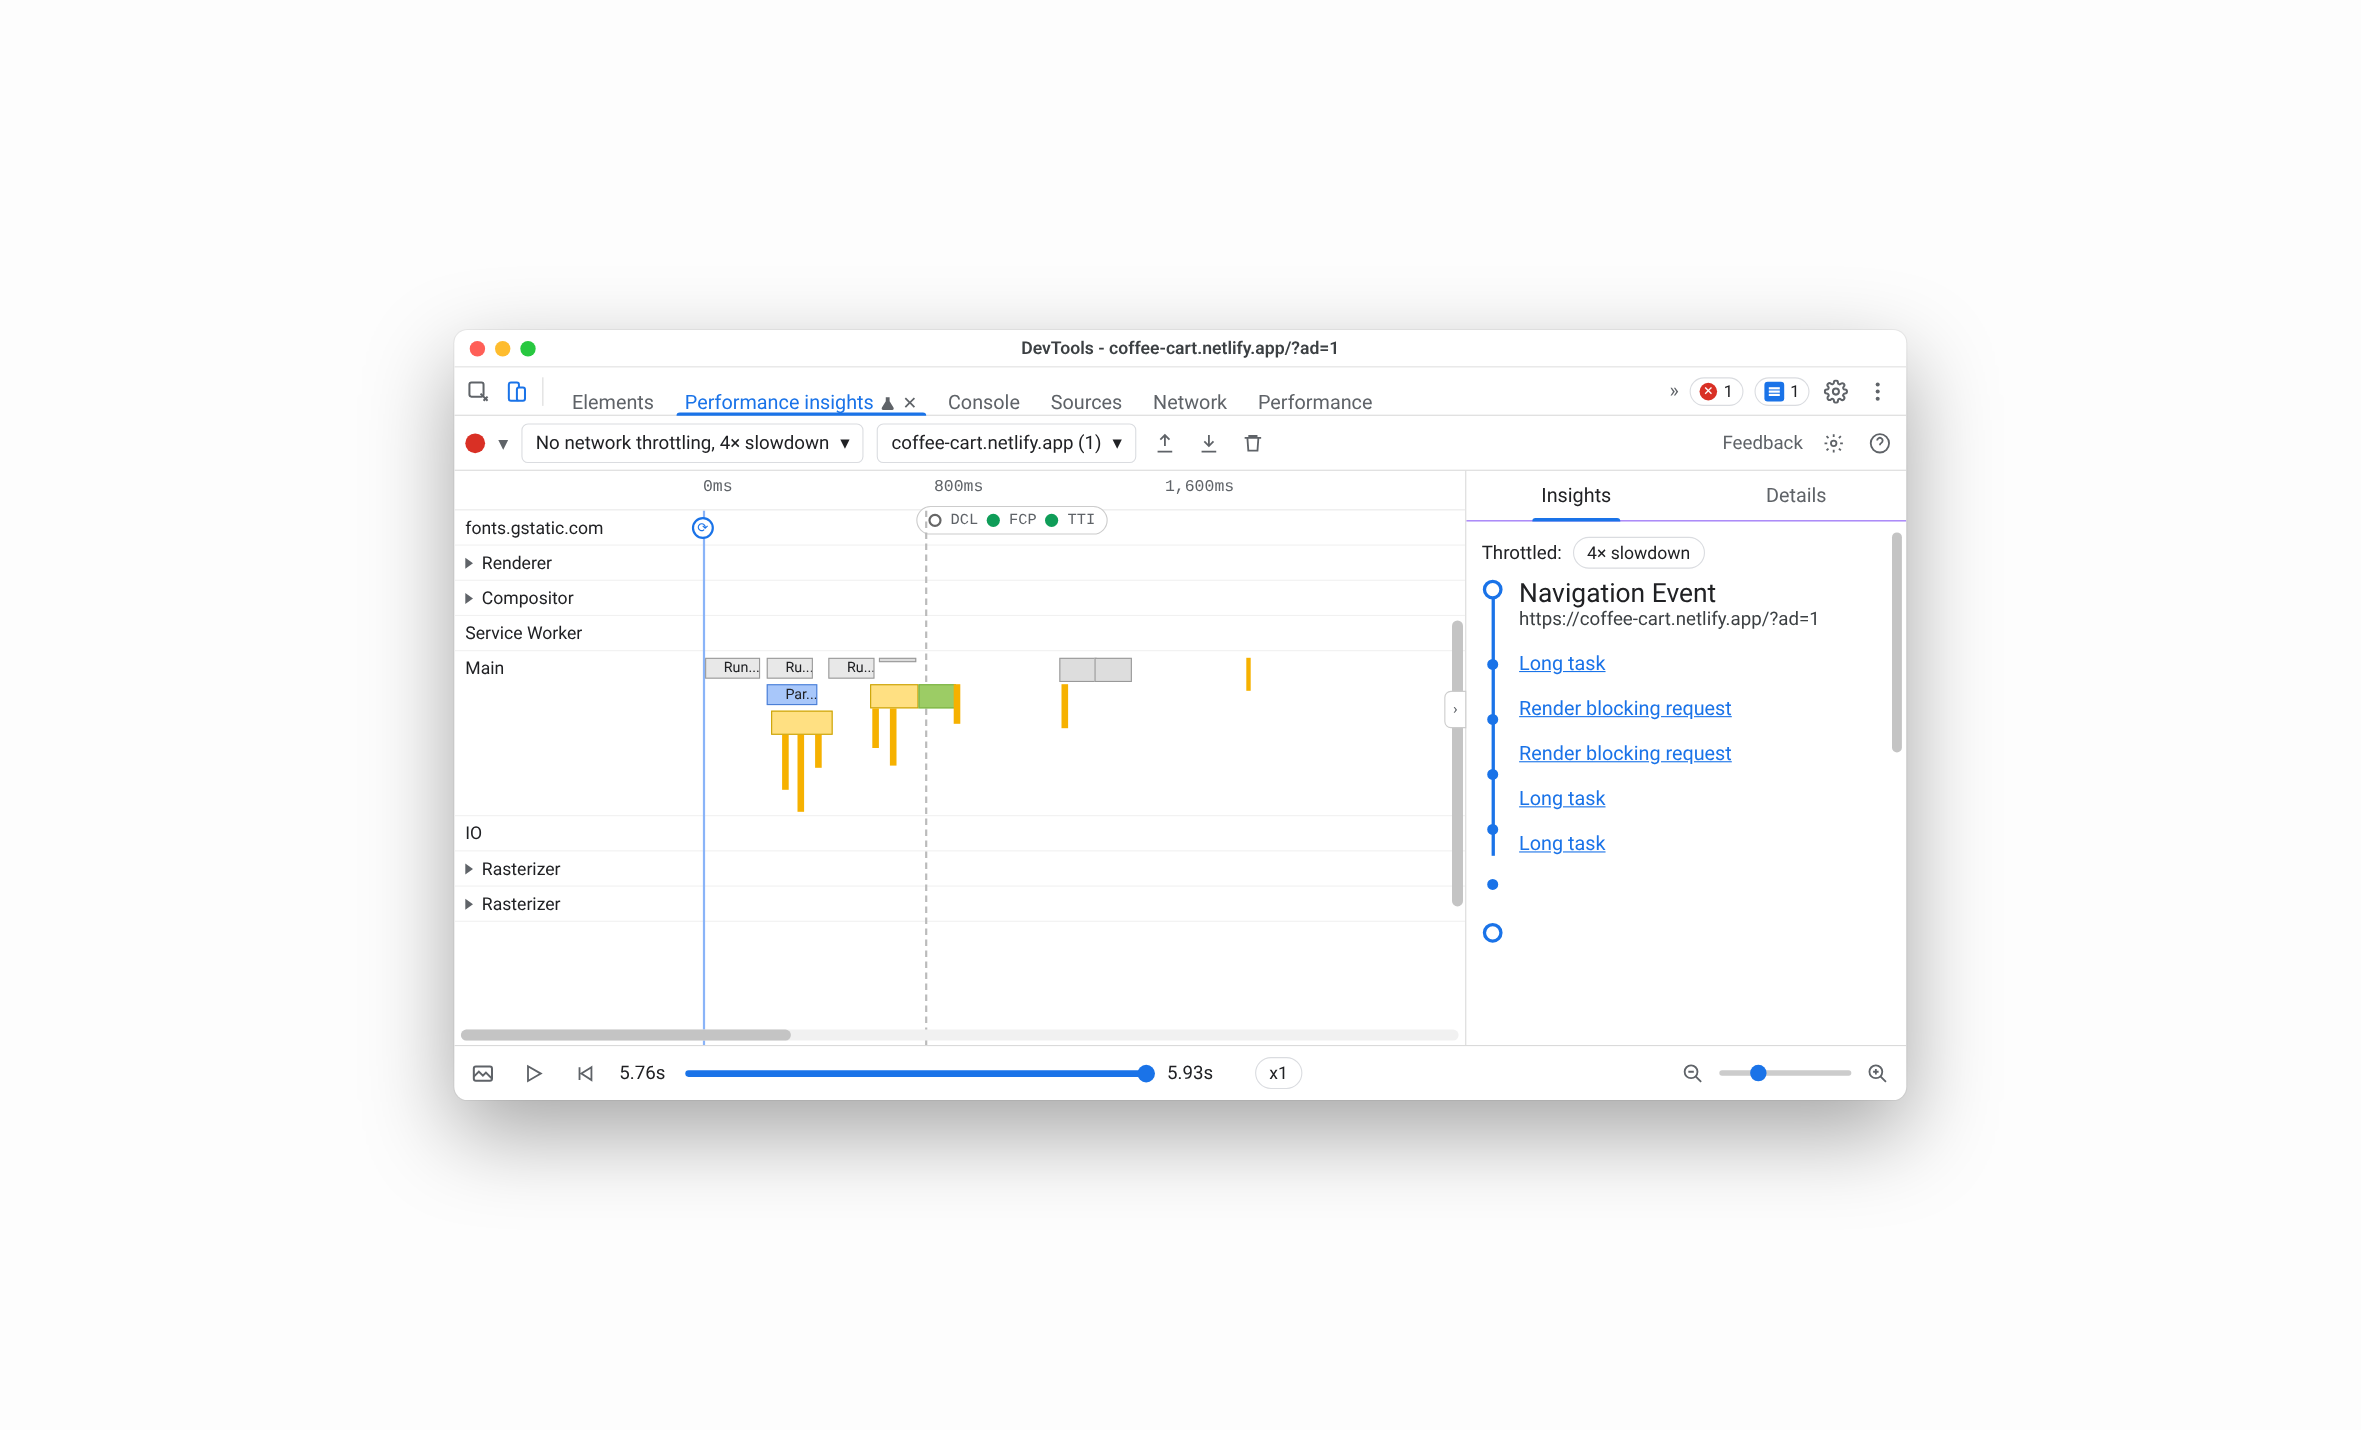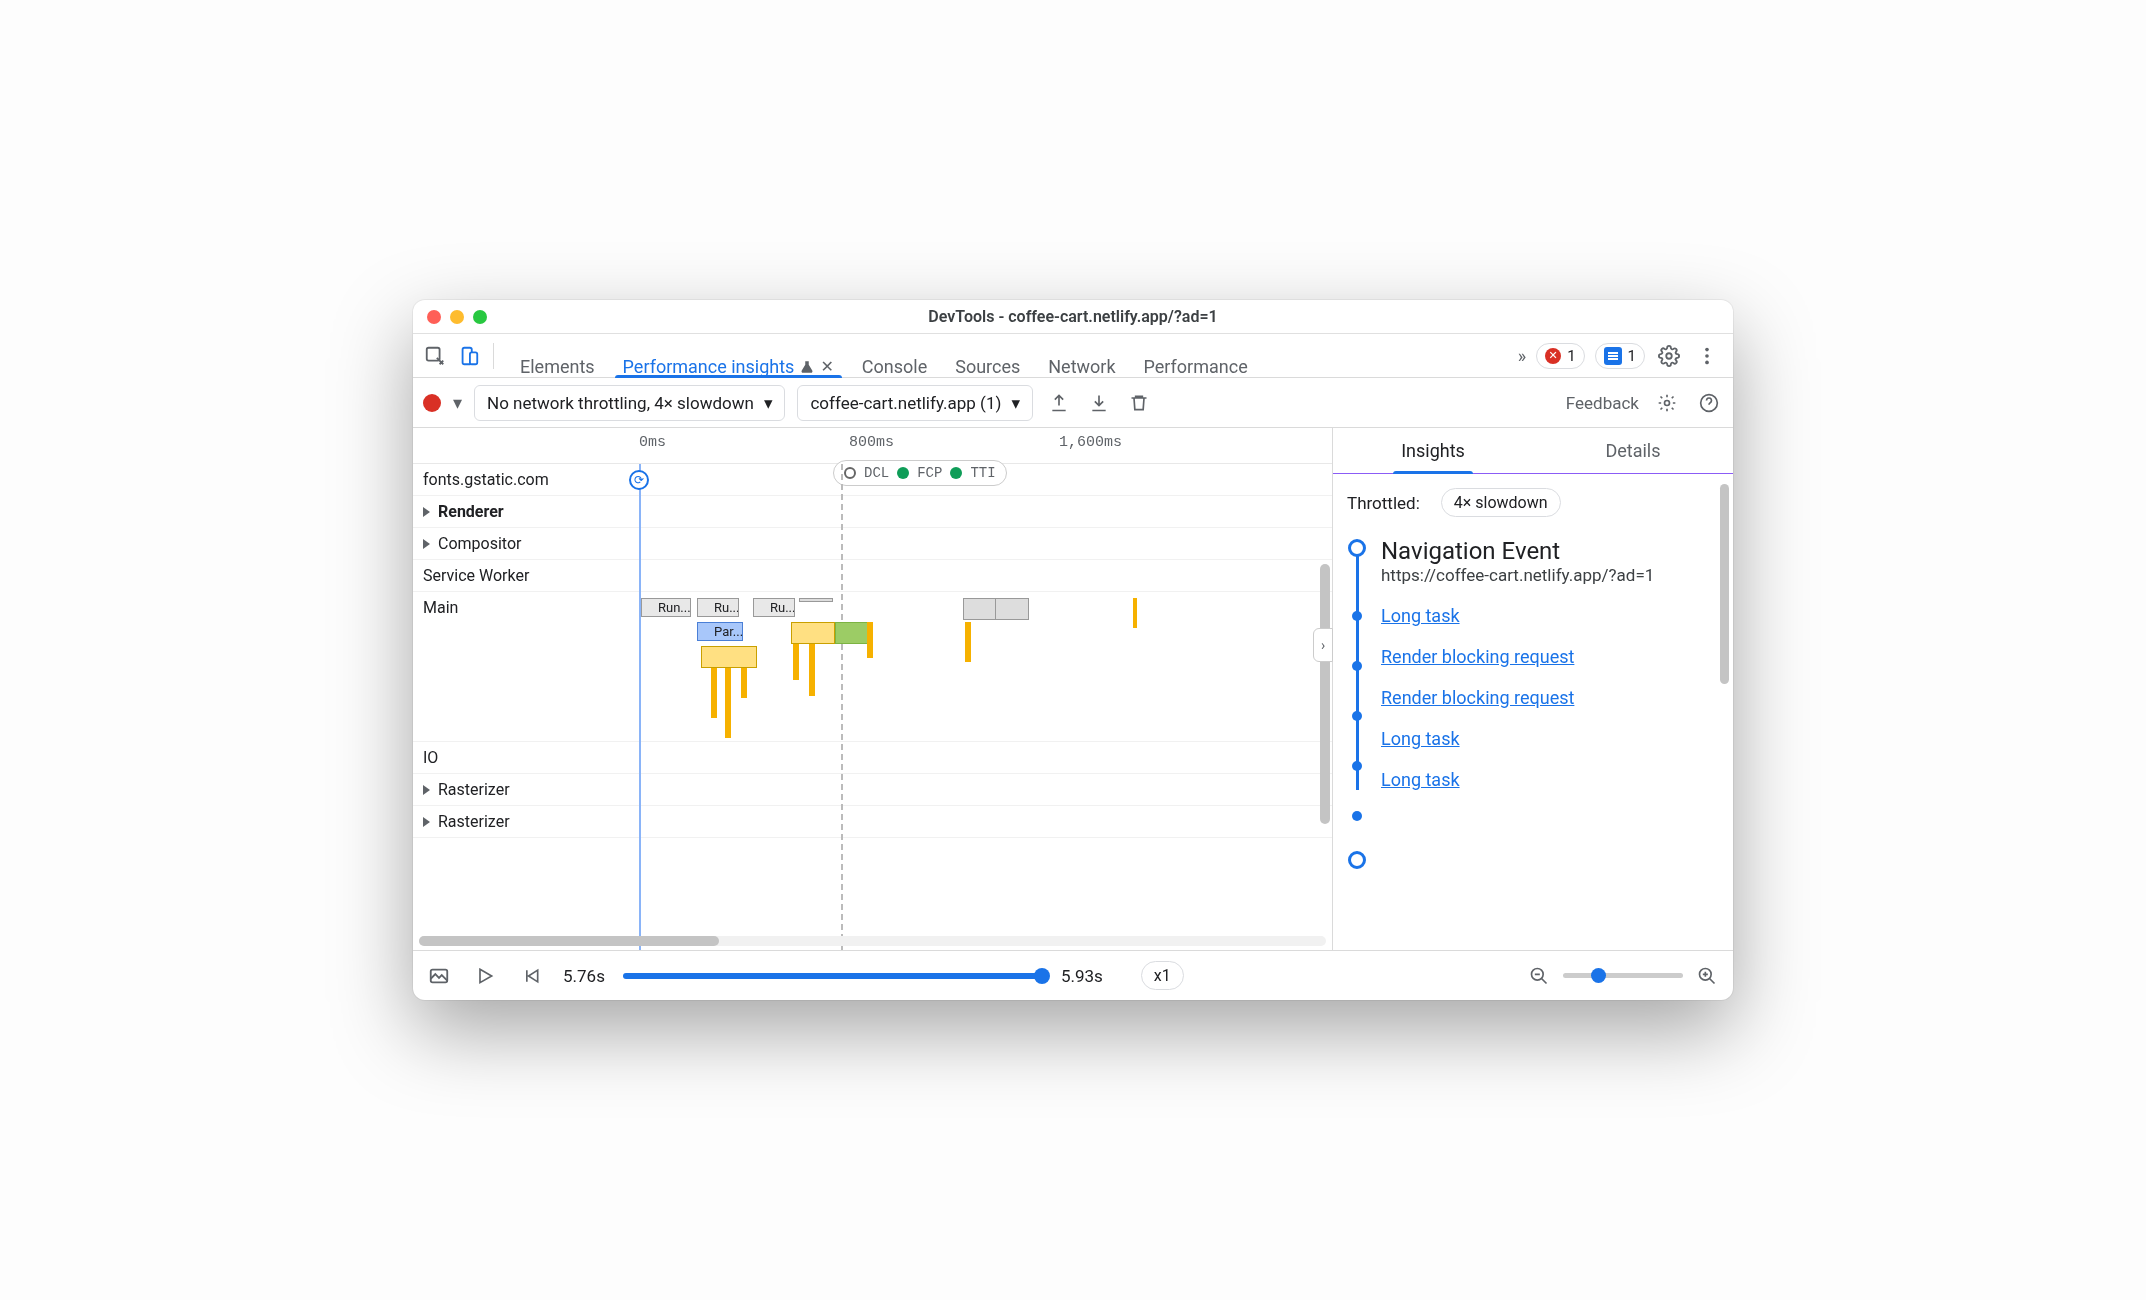--- a/index.html
+++ b/index.html
@@ -63,41 +63,41 @@
   
   .main { flex:1; display:flex; min-height:0; }
   .timeline-pane { flex:1; display:flex; flex-direction:column; min-width:0; border-right:1px solid #dadada; position:relative;}
   .ruler { height:36px; border-bottom:1px solid #e8e8e8; position:relative; font-size:15px; color:#5f6368;font-family:Liberation Mono, monospace;}
   .ruler .tick{position:absolute;top:6px}
   .markers { position:absolute; top:32px; left:420px; display:flex; align-items:center; gap:8px; border:1px solid #ccc; border-radius:14px; height:26px; padding:0 10px; background:#fff; font-size:14px;}
   .markers .mdot{width:12px;height:12px;border-radius:50%}
   .markers .ring{width:12px;height:12px;border:2px solid #666;border-radius:50%}
   .tracks { flex:1; overflow:hidden; position:relative; }
   .track { display:flex; align-items:center; height:32px; border-bottom:1px solid #f1f1f1; font-size:16px;}
-  .track.header { font-weight:700;}
+  .track.header { font-weight:400;}
   .track .lbl { width:220px; padding-left:10px; display:flex; align-items:center; gap:4px;}
   .tri::before{content:"";display:inline-block;border-left:7px solid #5f6368;border-top:5px solid transparent;border-bottom:5px solid transparent;margin-right:4px}
   .lane { position:relative; flex:1; height:100%;}
   .box{position:absolute;border:1px solid #999;font-size:13px;padding:1px 16px;white-space:nowrap;overflow:hidden;background:#e8e8e8}
   .box.y{background:#ffe082;border-color:#c9a000}
   .box.blue{background:#a8c7fa;border-color:#4a7fd6}
   .bar{position:absolute;background:#f6b100;width:6px}
   .vline{position:absolute;top:0;bottom:0;width:0;border-left:2px solid #8ab4f8;}
   .vline.dash{border-left:2px dashed #bbb}
   .hscroll{position:absolute;left:6px;right:6px;bottom:4px;height:10px;border-radius:6px;background:#f1f1f1}
   .hscroll .thumb{position:absolute;left:0;width:300px;top:0;bottom:0;border-radius:6px;background:#c4c4c4}
   .expand-handle{position:absolute;right:-1px;top:200px;width:20px;height:34px;border:1px solid #ccc;border-radius:6px 0 0 6px;background:#fff;display:flex;align-items:center;justify-content:center;color:#5f6368;font-size:14px}
   
   .side { width:400px; display:flex; flex-direction:column; min-height:0;}
   .side-tabs { display:flex; border-bottom:1px solid #8b5cf6; }
   .side-tab { flex:1; text-align:center; padding:12px 0; font-size:18px; color:#5f6368; position:relative;}
   .side-tab.active{color:#202124}
   .side-tab.active::after{content:"";position:absolute;left:30%;right:30%;bottom:-1px;height:3px;background:#1a73e8;border-radius:3px 3px 0 0}
   .side-body{flex:1;overflow:auto;padding:14px 14px 0 14px;position:relative}
-  .throttle{display:flex;align-items:center;gap:21px;font-size:17px;margin-bottom:20px}
+  .throttle{display:flex;align-items:center;gap:10px;font-size:17px;margin-bottom:8px}
   .chip{border:1px solid #dadce0;border-radius:18px;padding:4px 12px;font-size:16px}
   .tl-steps{display:flex;gap:14px}
   .rail{width:20px;position:relative;flex-shrink:0}
   .rail .line{position:absolute;left:9px;top:10px;bottom:0;width:3px;background:#1a73e8}
   .rail .ring{position:absolute;left:1px;top:2px;width:18px;height:18px;border:3px solid #1a73e8;border-radius:50%;background:#fff}
   .steps{flex:1;display:flex;flex-direction:column;gap:20px}
   .step-title{font-weight:400;font-size:24px}
   .step-sub{font-size:17px;color:#3c4043}
   .step-link{color:#1a73e8;text-decoration:underline;font-size:18px}
   .dot8{width:10px;height:10px;background:#1a73e8;border-radius:50%;position:absolute;left:5px}

